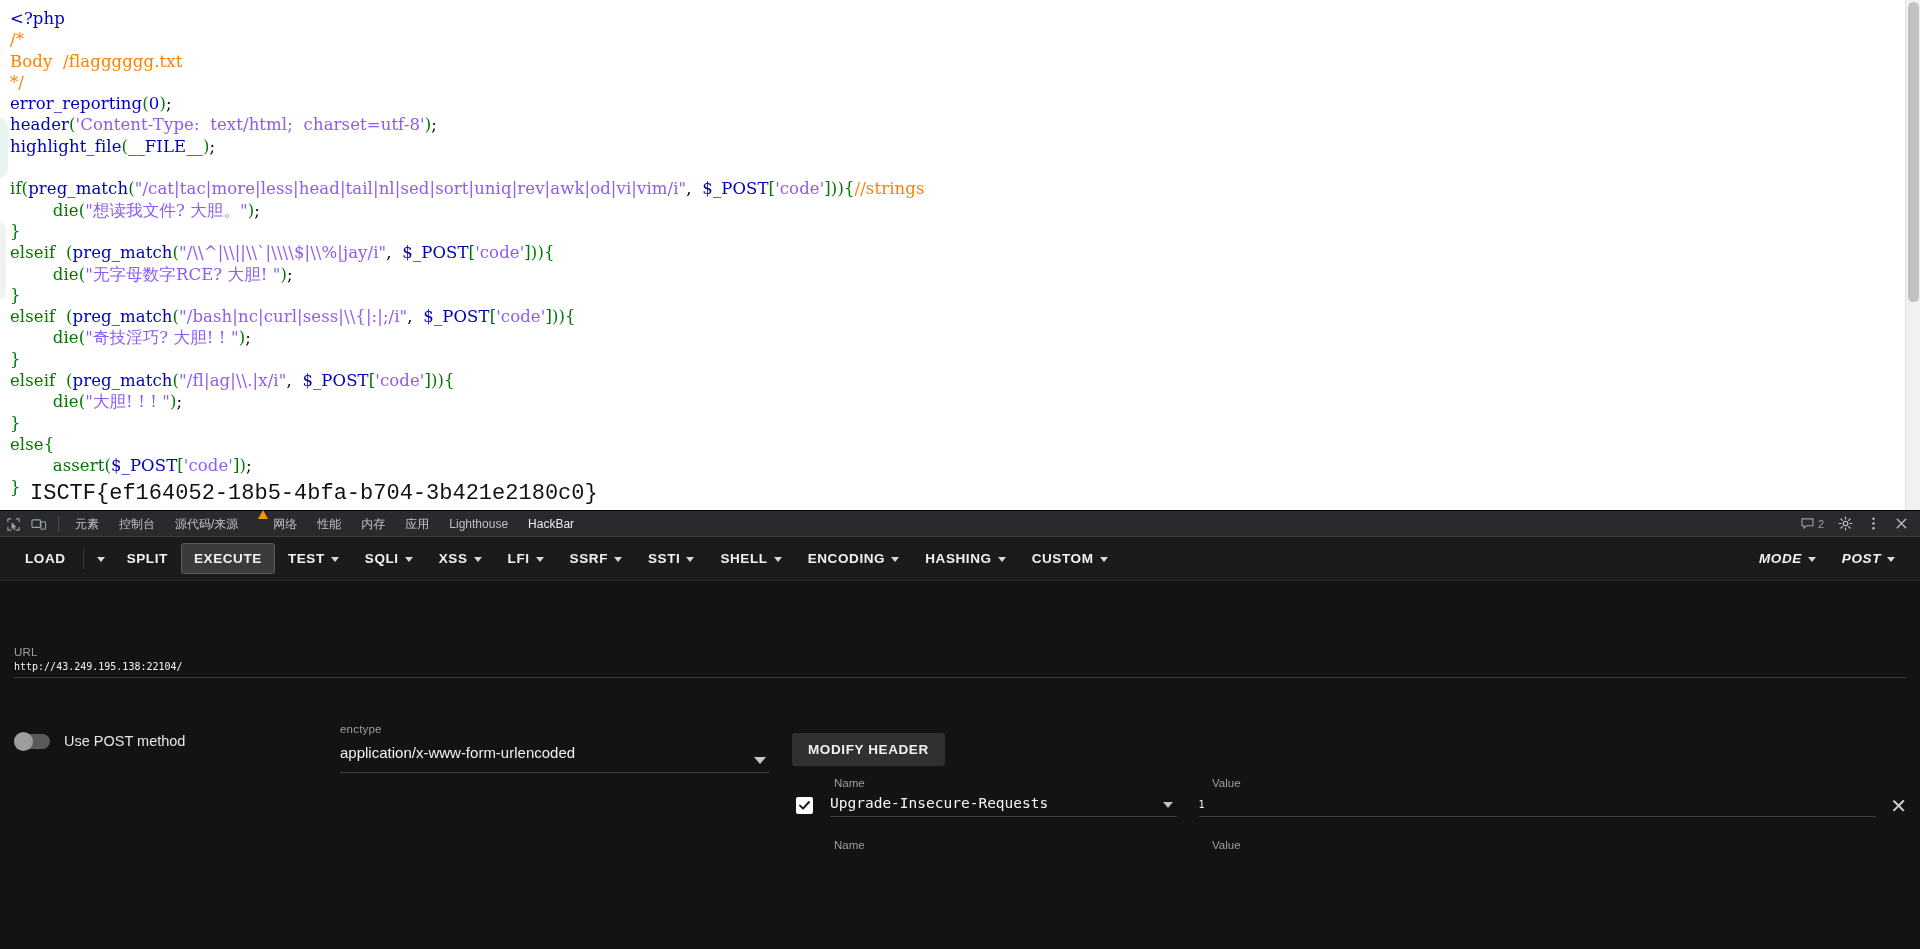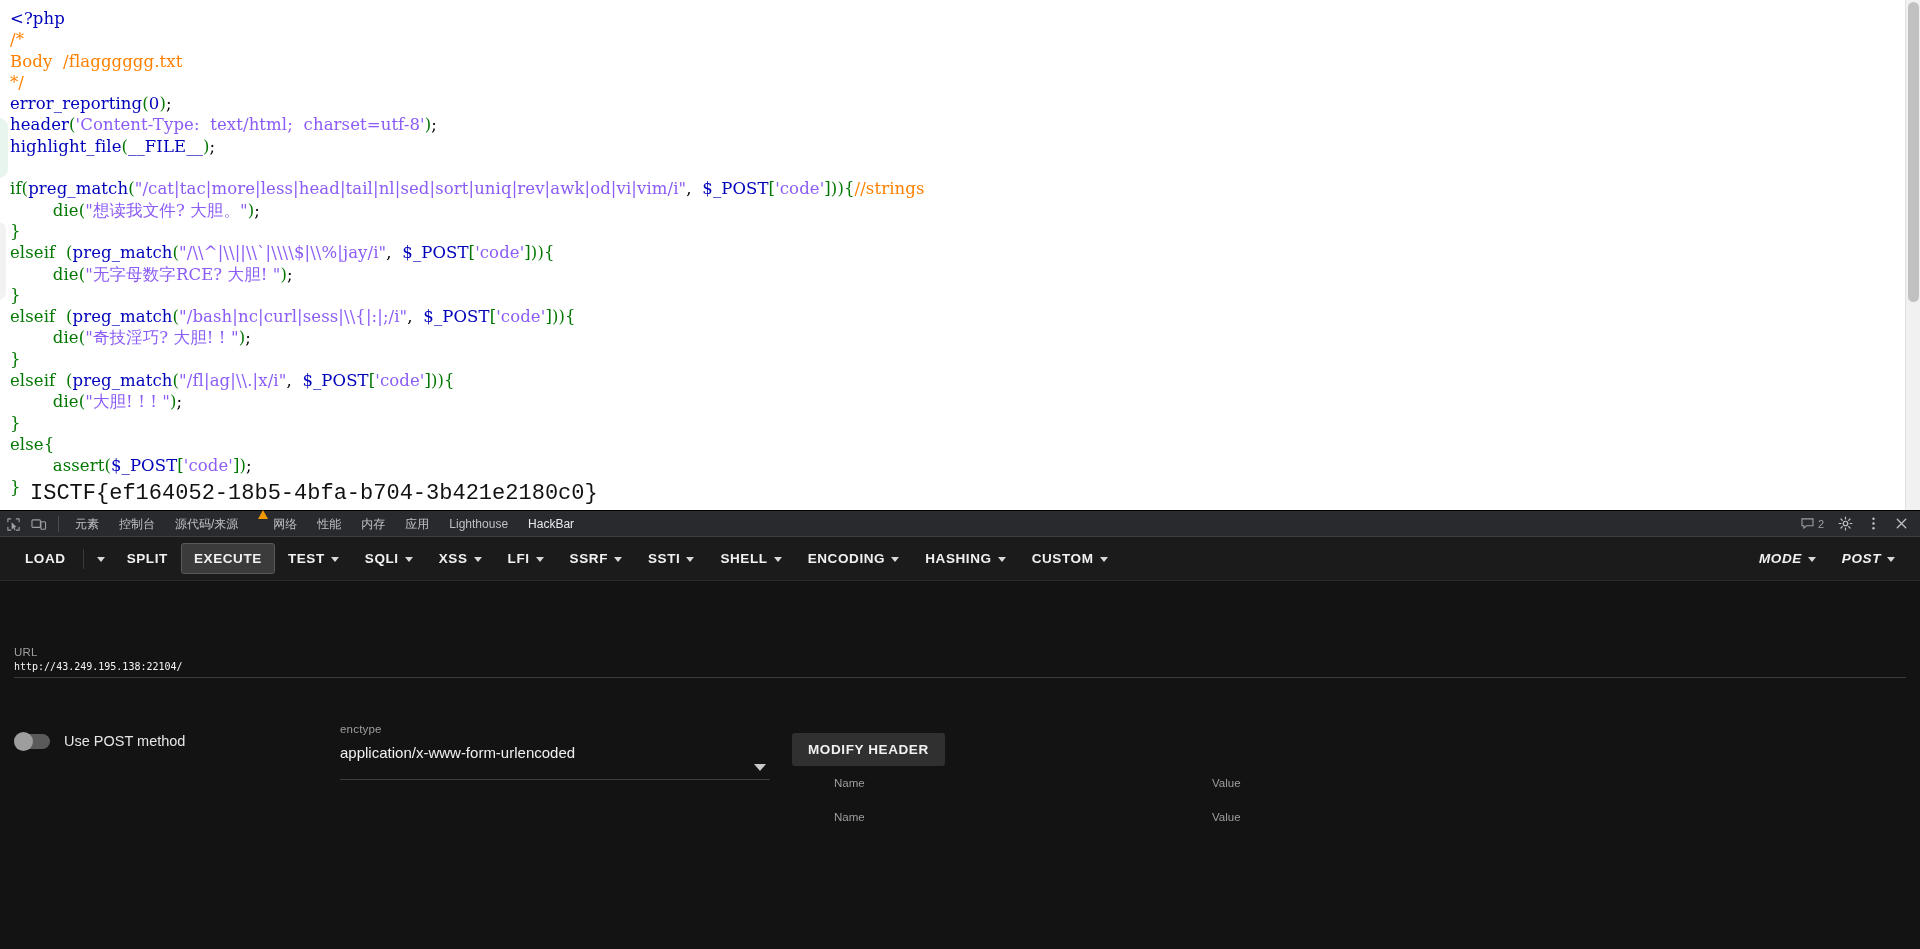--- a/index.html
+++ b/index.html
@@ -226,21 +226,21 @@
   
   #enctype-row {
     position: absolute; left: 340px; top: 142px;
     width: 430px;
   }
   #enctype-row .field-label { display:block; margin-bottom: 9px; }
   #enctype-select {
     position: relative;
     display: flex; align-items: center;
     border-bottom: 1px solid #3c3c3c;
-    padding-bottom: 18px;
+    padding-bottom: 11px;
   }
   #enctype-text { font-size: 15px; color: #f0f0f0; }
   #enctype-caret {
     position: absolute; right: 4px; bottom: 8px;
     width:0;height:0;
     border-left:6px solid transparent;
     border-right:6px solid transparent;
     border-top:7px solid #c8c8c8;
   }
 
@@ -516,20 +516,32 @@
       </div>
     </div>
 
     <div id="mh-btn">MODIFY HEADER</div>
 
     <div id="headers-table">
       <div class="hdr-head">
         <span class="hname">Name</span>
         <span class="hvalue">Value</span>
       </div>
+      <div id="headers-rows">
+          <div class="hdr-row">
+            <div class="checkbox">
+              <svg width="15" height="15" viewBox="0 0 15 15">
+                <path d="M3 7.6l3 3 6-6.6" stroke="#1a1a1a" stroke-width="2" fill="none" stroke-linecap="round" stroke-linejoin="round"></path>
+              </svg>
+            </div>
+            <div class="hdr-name-cell"><span class="mono-val">Upgrade-Insecure-Requests</span><span class="hdr-name-caret"></span></div>
+            <div class="hdr-value-cell"><span class="mono-val">1</span></div>
+            <div class="hdr-x">✕</div>
+          </div>
+        </div>
       <div class="hdr-head second">
         <span class="hname">Name</span>
         <span class="hvalue">Value</span>
       </div>
     </div>
 
 
   </div>
 </div>
 

